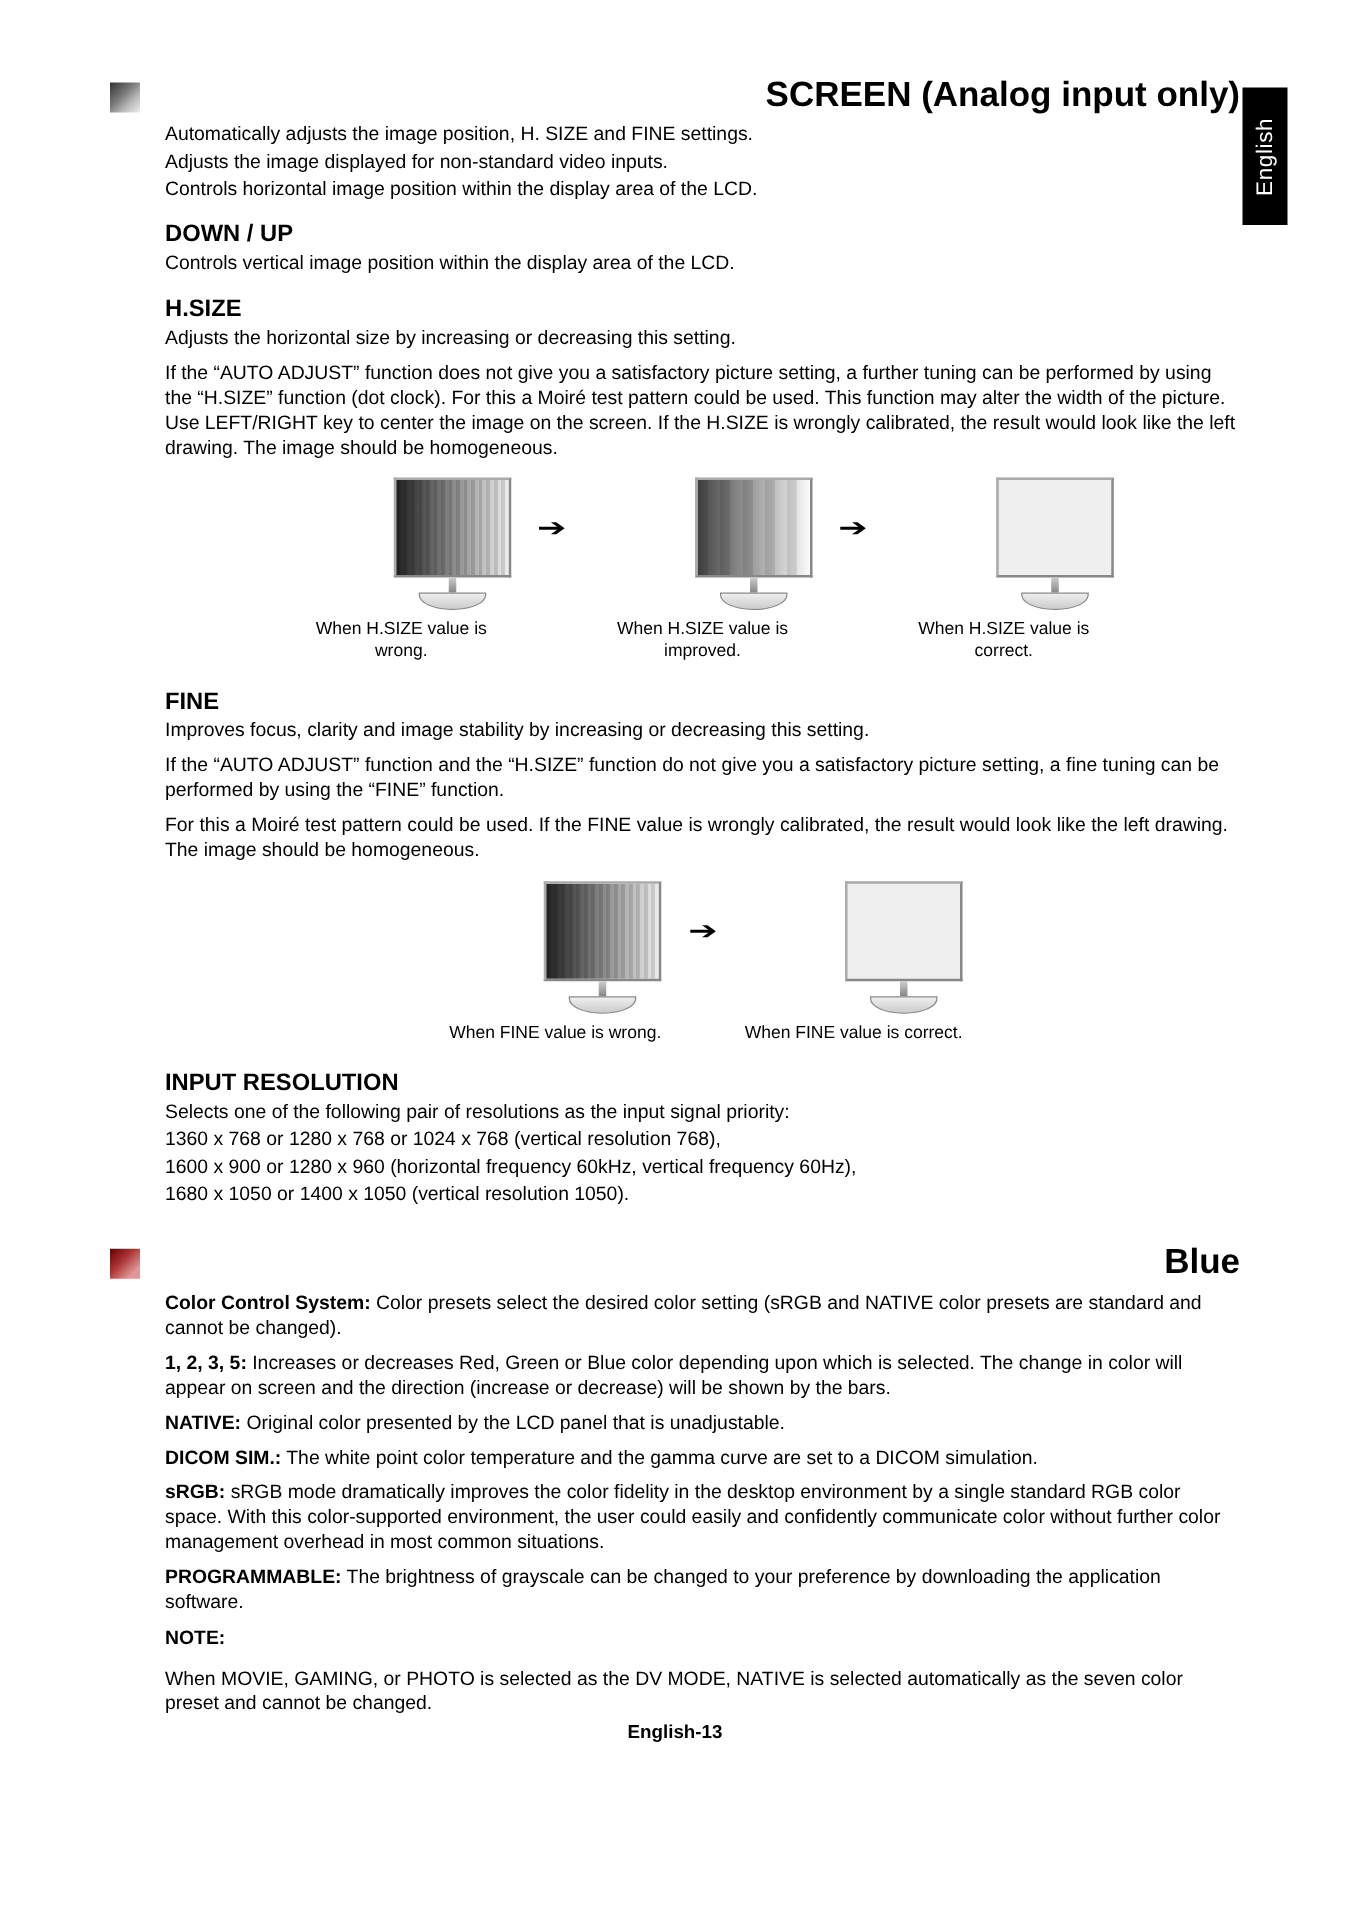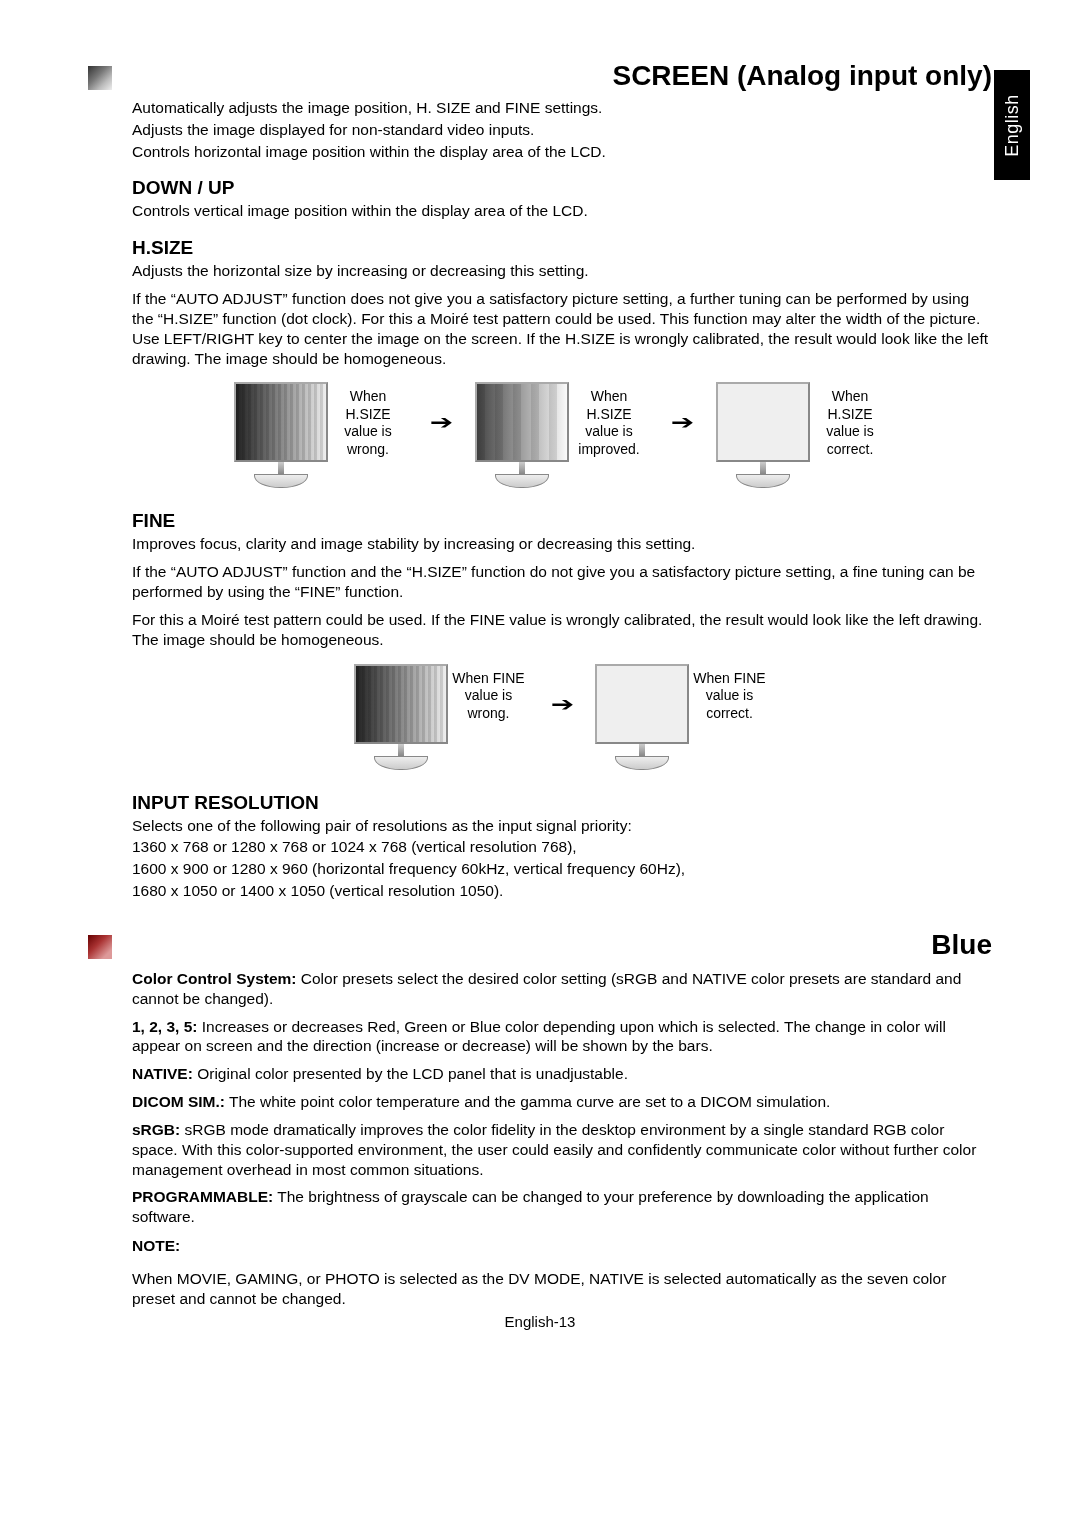--- a/index.html
+++ b/index.html
@@ -77,22 +77,22 @@
   }
   .figrow {
     display: flex;
     justify-content: center;
     align-items: flex-start;
     gap: 18px;
     margin: 14px 0 4px 0;
   }
   .figitem {
     display: flex;
-    flex-direction: row;
-    align-items: flex-start;
+    flex-direction: column;
+    align-items: flex-end;
     width: 175px;
   }
   .monitor {
     display: flex;
     flex-direction: column;
     align-items: center;
   }
   .screen {
     width: 94px;
     height: 80px;
@@ -155,21 +155,21 @@
     font-weight: bold;
     font-size: 15.5px;
     flex: 0 0 auto;
   }
   .note-text {
     font-size: 15.5px;
     line-height: 1.28;
   }
   .footer {
     text-align: center;
-    font-weight: normal;
+    font-weight: bold;
     font-size: 15px;
   }
   b { font-weight: bold; }
 </style>
 </head>
 <body>
 
 <div class="page">
   <div class="lang-tab">
     <span>English</span>

